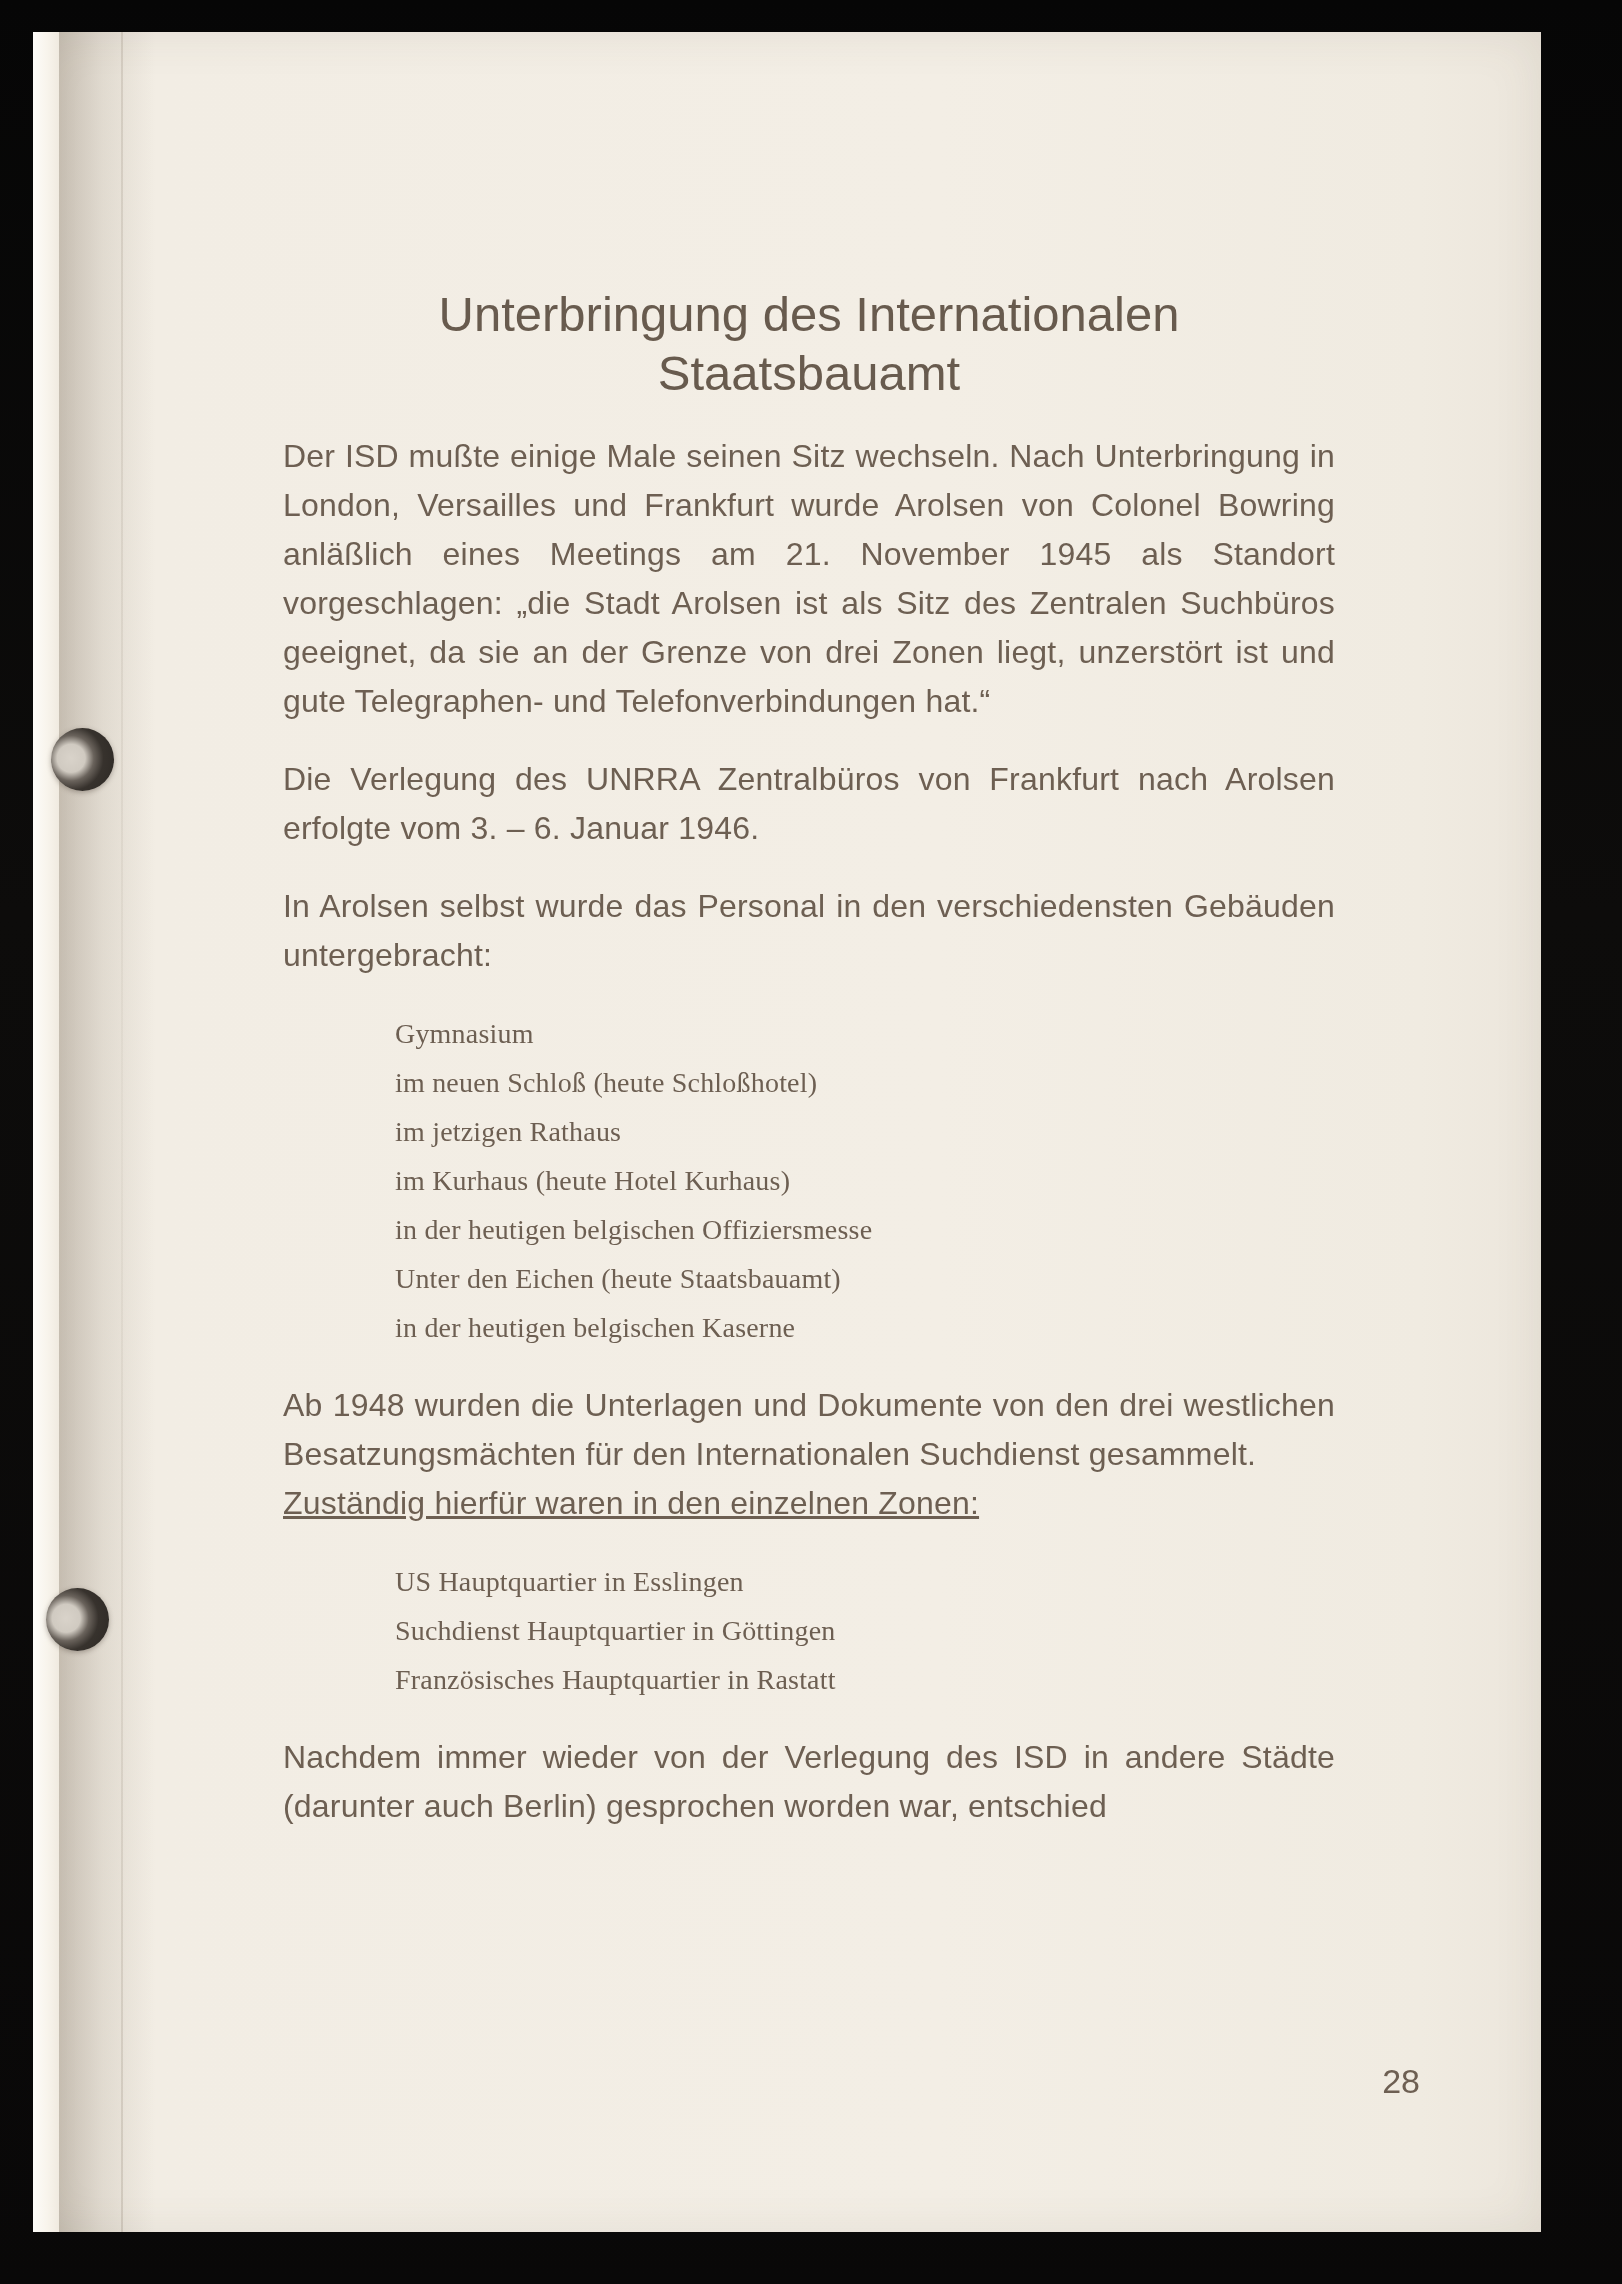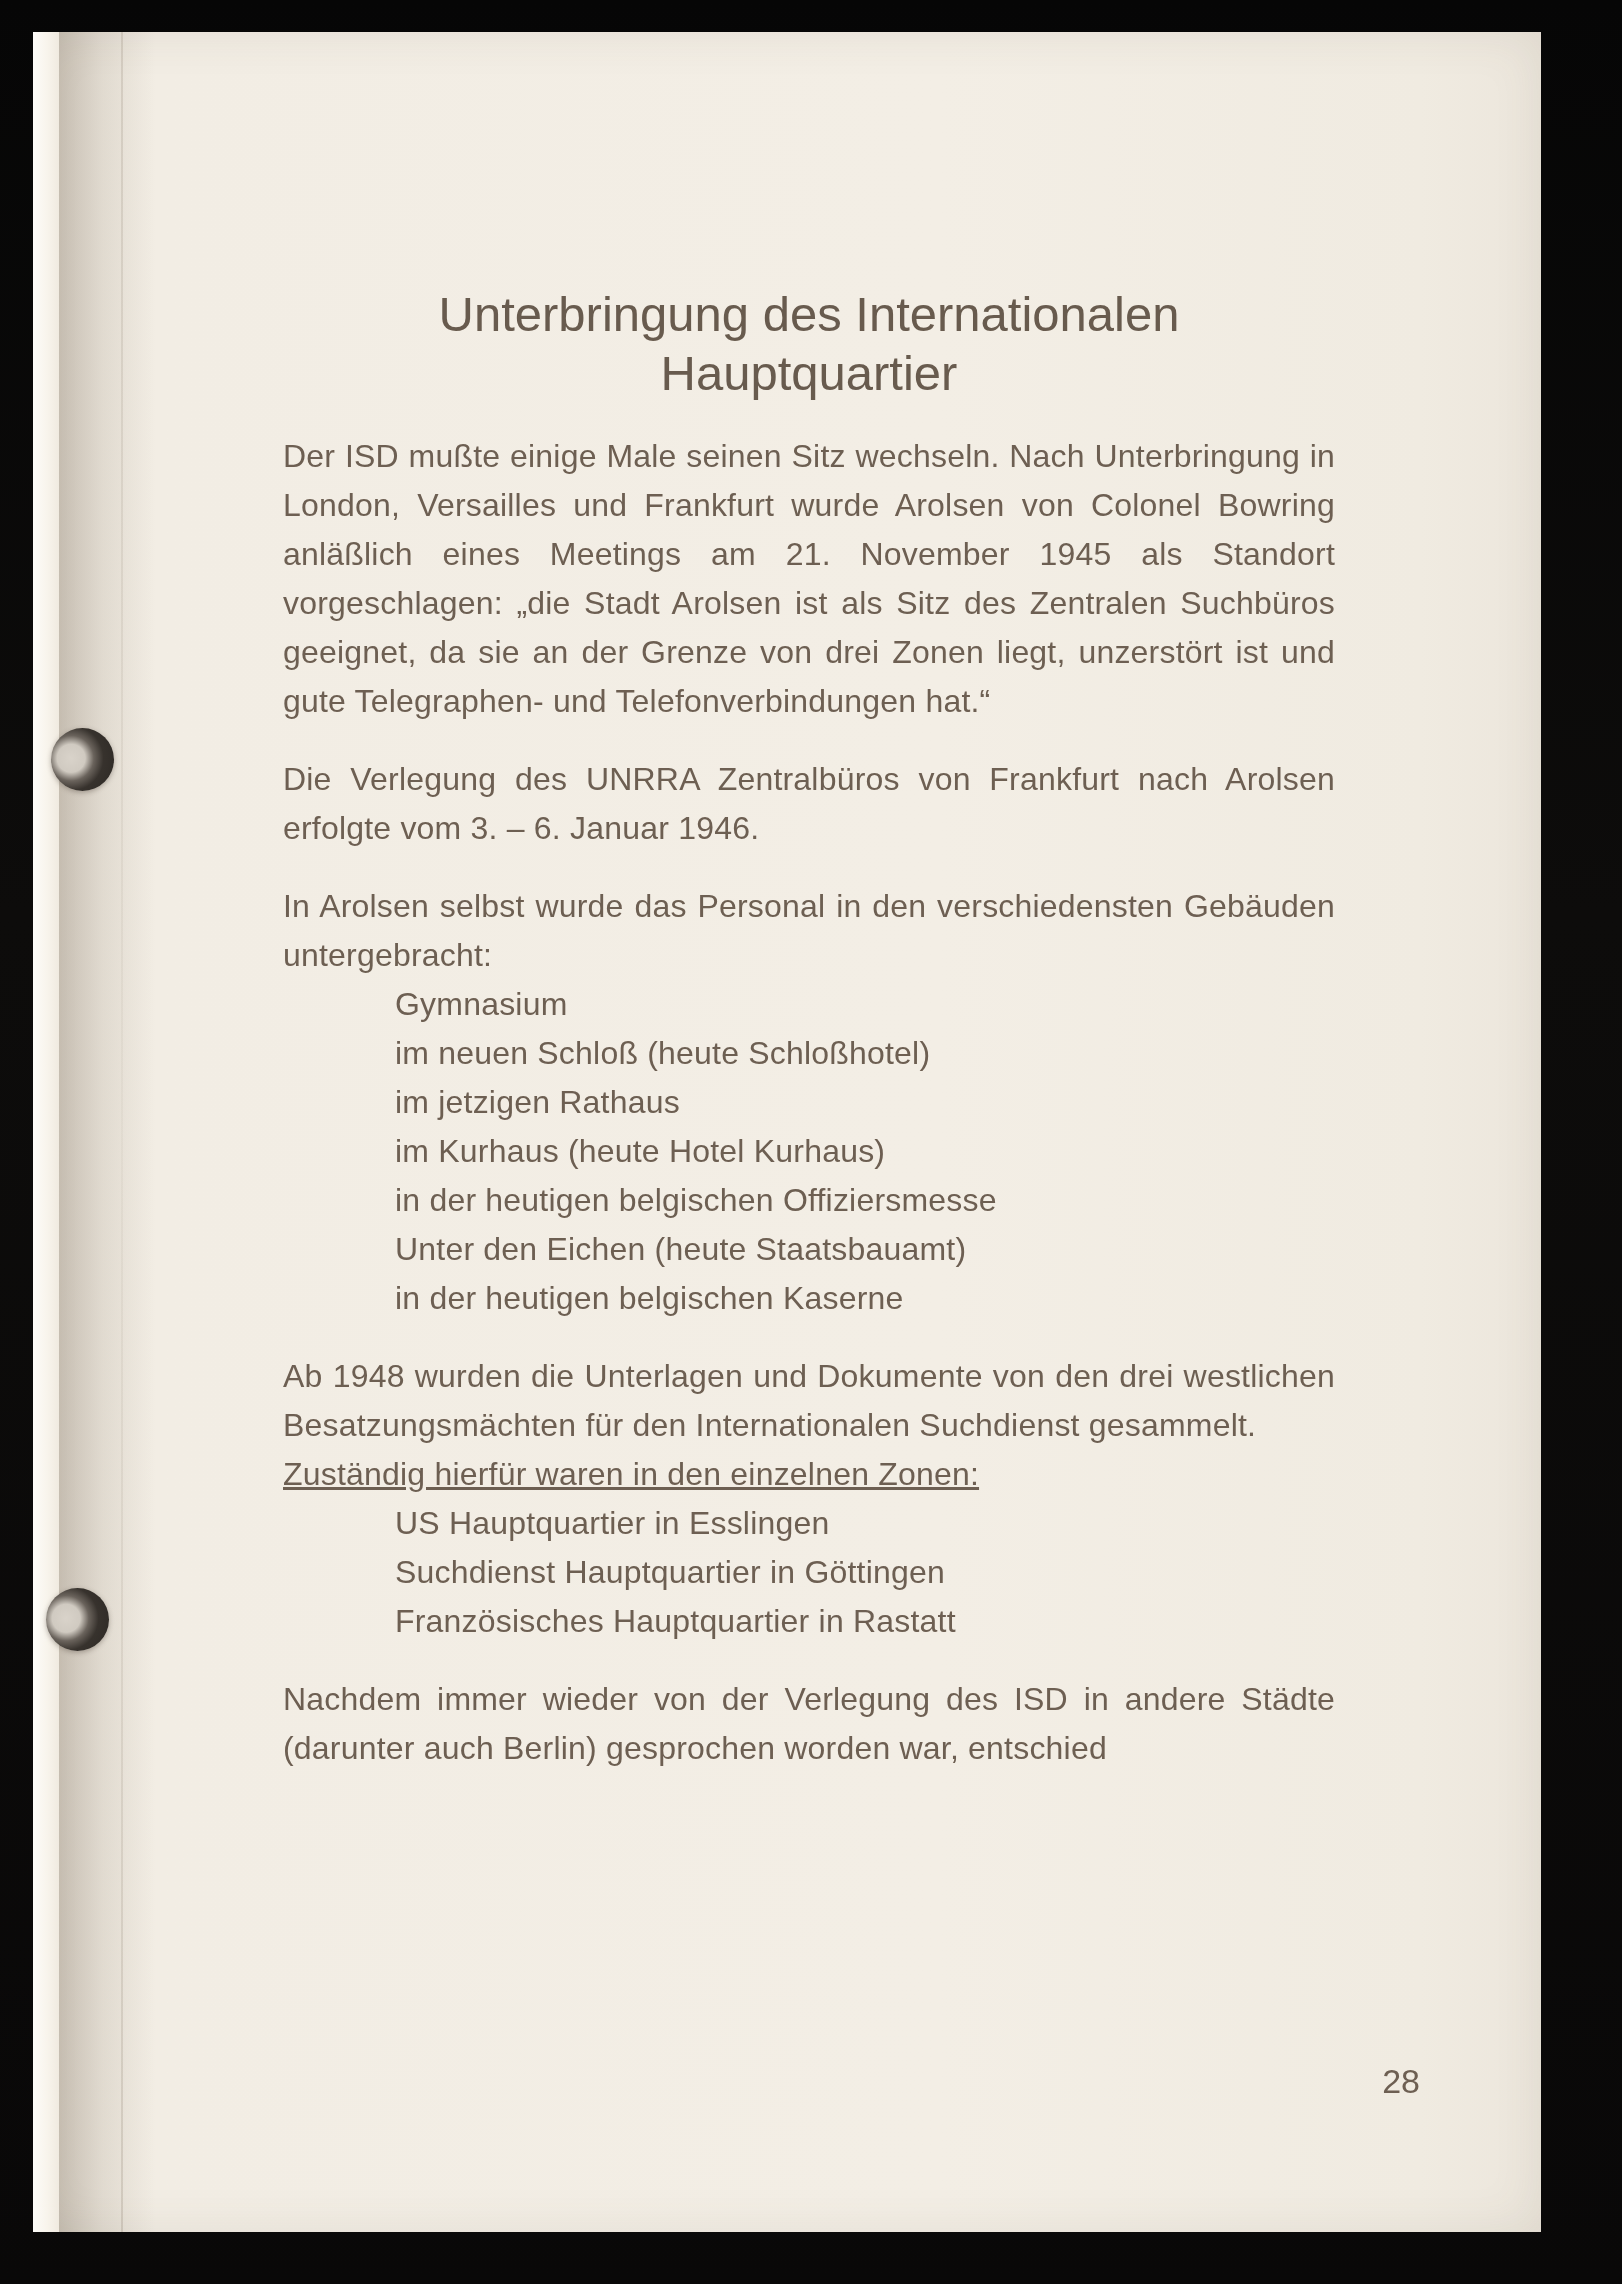--- a/index.html
+++ b/index.html
@@ -105,24 +105,26 @@
     line-height: 49px;
     text-align: justify;
     margin-top: 29px;
     letter-spacing: 0.2px;
   }
   .para.no-gap {
     margin-top: 0;
     text-decoration: underline;
   }
   .list {
+    margin-top: 29px;
     padding-left: 112px;
-    font-size: 32px;
+    font-size: 28px;
     line-height: 49px;
     letter-spacing: 0.2px;
+    font-family: Liberation Serif, serif;
   }
   .page-number {
     position: absolute;
     left: 1290px;
     top: 2030px;
     width: 97px;
     text-align: right;
     font-size: 34px;
     color: #6d5f52;
   }
@@ -135,21 +137,21 @@
 <div class="scan">
   <div class="edge-strip"></div>
   <div class="gutter-shadow"></div>
   <div class="crease"></div>
   <div class="hole hole-1"></div>
   <div class="hole hole-2"></div>
 
   <div class="content">
     <div class="title">
       <div>Unterbringung des Internationalen</div>
-      <div>Hauptquartier</div>
+      <div>Staatsbauamt</div>
     </div>
     <div>
         <div class="para">Der ISD mußte einige Male seinen Sitz wechseln. Nach Unterbringung in London, Versailles und Frankfurt wurde Arolsen von Colonel Bowring anläßlich eines Meetings am 21. November 1945 als Standort vorgeschlagen: „die Stadt Arolsen ist als Sitz des Zentralen Suchbüros geeignet, da sie an der Grenze von drei Zonen liegt, unzerstört ist und gute Telegraphen- und Telefonverbindungen hat.“</div>
         <div class="para">Die Verlegung des UNRRA Zentralbüros von Frankfurt nach Arolsen erfolgte vom 3. – 6. Januar 1946.</div>
         <div class="para">In Arolsen selbst wurde das Personal in den verschiedensten Gebäuden untergebracht:</div>
         <div class="list">
           <div class="list-item">Gymnasium</div>
           <div class="list-item">im neuen Schloß (heute Schloßhotel)</div>
           <div class="list-item">im jetzigen Rathaus</div>
           <div class="list-item">im Kurhaus (heute Hotel Kurhaus)</div>

